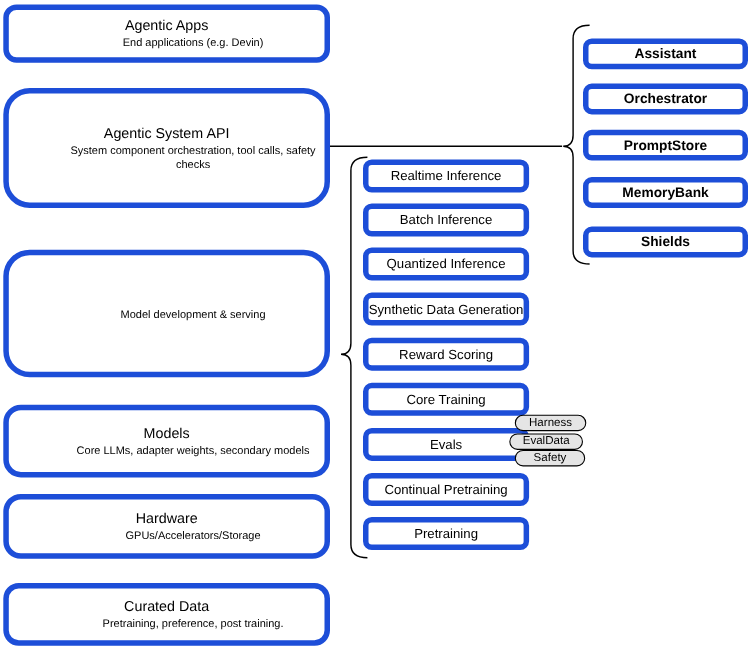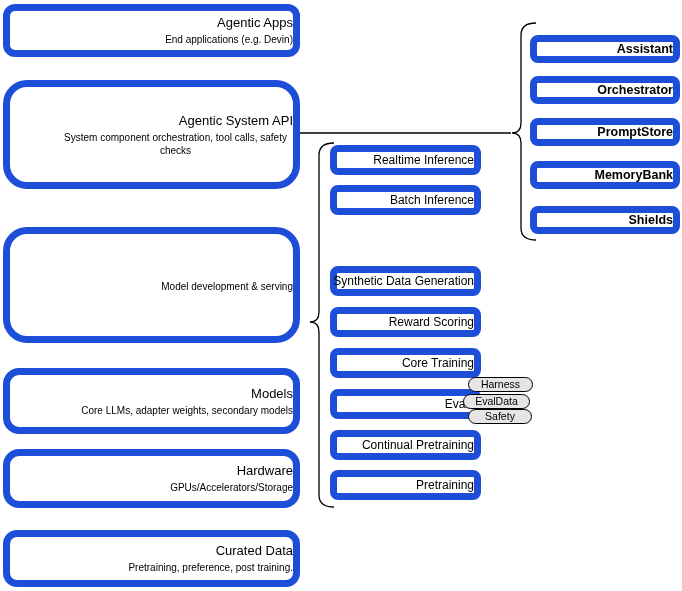--- a/index.html
+++ b/index.html
@@ -21,24 +21,24 @@
   }
   .overlay path {
     fill: none;
     stroke: #000000;
     stroke-width: 1.3;
   }
   .node {
     position: absolute;
     box-sizing: border-box;
     background: #ffffff;
-    border: 7px solid #1d4ed8;
+    border: 5px solid #1d4ed8;
     display: flex;
     flex-direction: column;
-    align-items: flex-end;
+    align-items: center;
     justify-content: center;
     text-align: center;
     z-index: 2;
   }
   .lbox { left: 3px; width: 297px; }
   .lbox .t { font-size: 13px; line-height: 16px; }
   .lbox .s { font-size: 10px; line-height: 13px; margin-top: 2px; padding-left: 48px; }
   .mbox { left: 330px; width: 151px; height: 30px; border-radius: 8px; }
   .mbox .lbl { font-size: 12px; white-space: nowrap; }
   .rbox { left: 530px; width: 150px; height: 28px; border-radius: 8px; font-weight: bold; }
@@ -91,20 +91,23 @@
     <div class="t">Curated Data</div>
     <div class="s">Pretraining, preference, post training.</div>
   </div>
 
   <div class="node mbox" style="top:145px">
     <span class="lbl">Realtime Inference</span>
   </div>
   <div class="node mbox" style="top:185px">
     <span class="lbl">Batch Inference</span>
   </div>
+  <div class="node mbox" style="top:225px">
+    <span class="lbl">Quantized Inference</span>
+  </div>
   <div class="node mbox" style="top:266px">
     <span class="lbl">Synthetic Data Generation</span>
   </div>
   <div class="node mbox" style="top:307px">
     <span class="lbl">Reward Scoring</span>
   </div>
   <div class="node mbox" style="top:348px">
     <span class="lbl">Core Training</span>
   </div>
   <div class="node mbox" style="top:389px">

